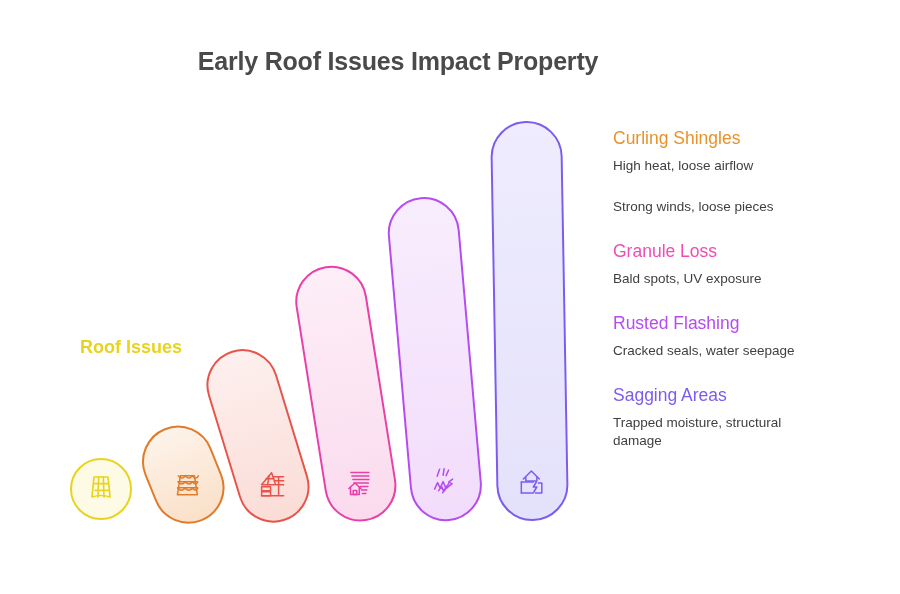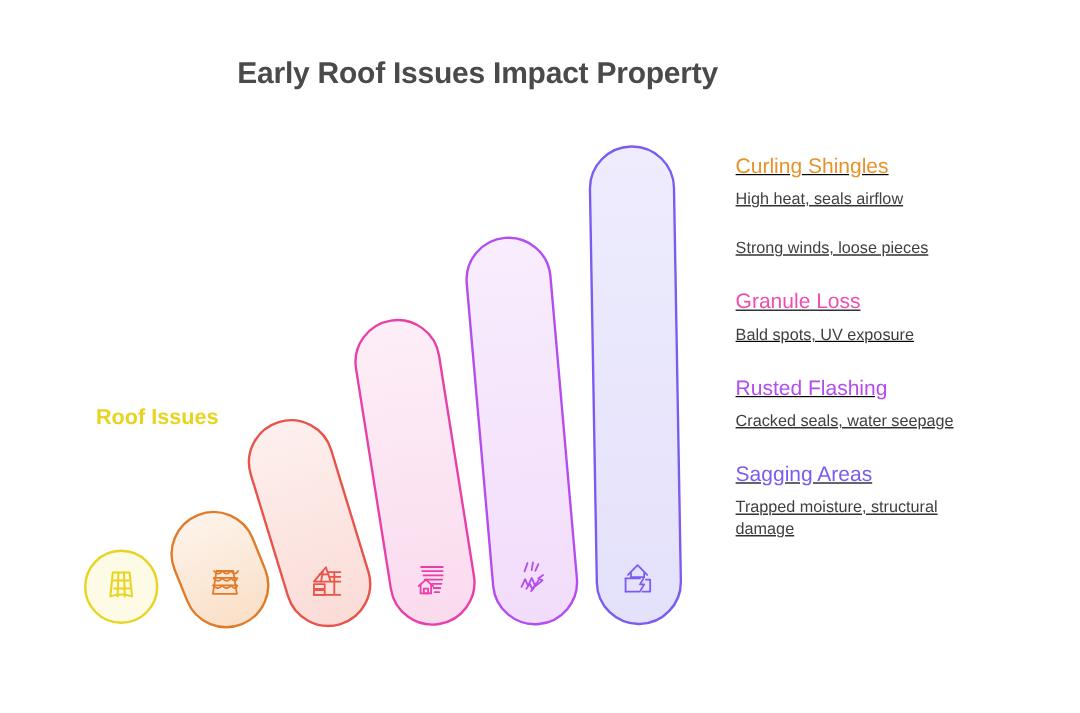--- a/index.html
+++ b/index.html
@@ -92,21 +92,20 @@
     justify-content: center;
   }
   .bar .bar-icon svg { display: block; }
 
   
   #legend {
     position: absolute;
     left: 613px;
     top: 126px;
     width: 250px;
-    text-decoration: underline;
   }
   .legend-item { margin-bottom: 23px; }
   .legend-item:last-child { margin-bottom: 0; }
   .legend-title {
     font-size: 17.5px;
     font-weight: normal;
     line-height: 24px;
     white-space: nowrap;
   }
   .legend-sub {
@@ -227,21 +226,21 @@
         <path d="M24 20 L21 25 L24.5 25 L21.5 30"></path>
         <path d="M26 21 L29.5 21 V31 H23"></path>
       </svg>
     </span>
   </div>
 
   <div id="legend">
 
     <div class="legend-item">
       <div class="legend-title" style="color:#e8922a;">Curling Shingles</div>
-      <div class="legend-sub">High heat, seals airflow</div>
+      <div class="legend-sub">High heat, loose airflow</div>
     </div>
 
     <div class="legend-item">
       <div class="legend-sub">Strong winds, loose pieces</div>
     </div>
 
     <div class="legend-item">
       <div class="legend-title" style="color:#ef4db0;">Granule Loss</div>
       <div class="legend-sub">Bald spots, UV exposure</div>
     </div>

